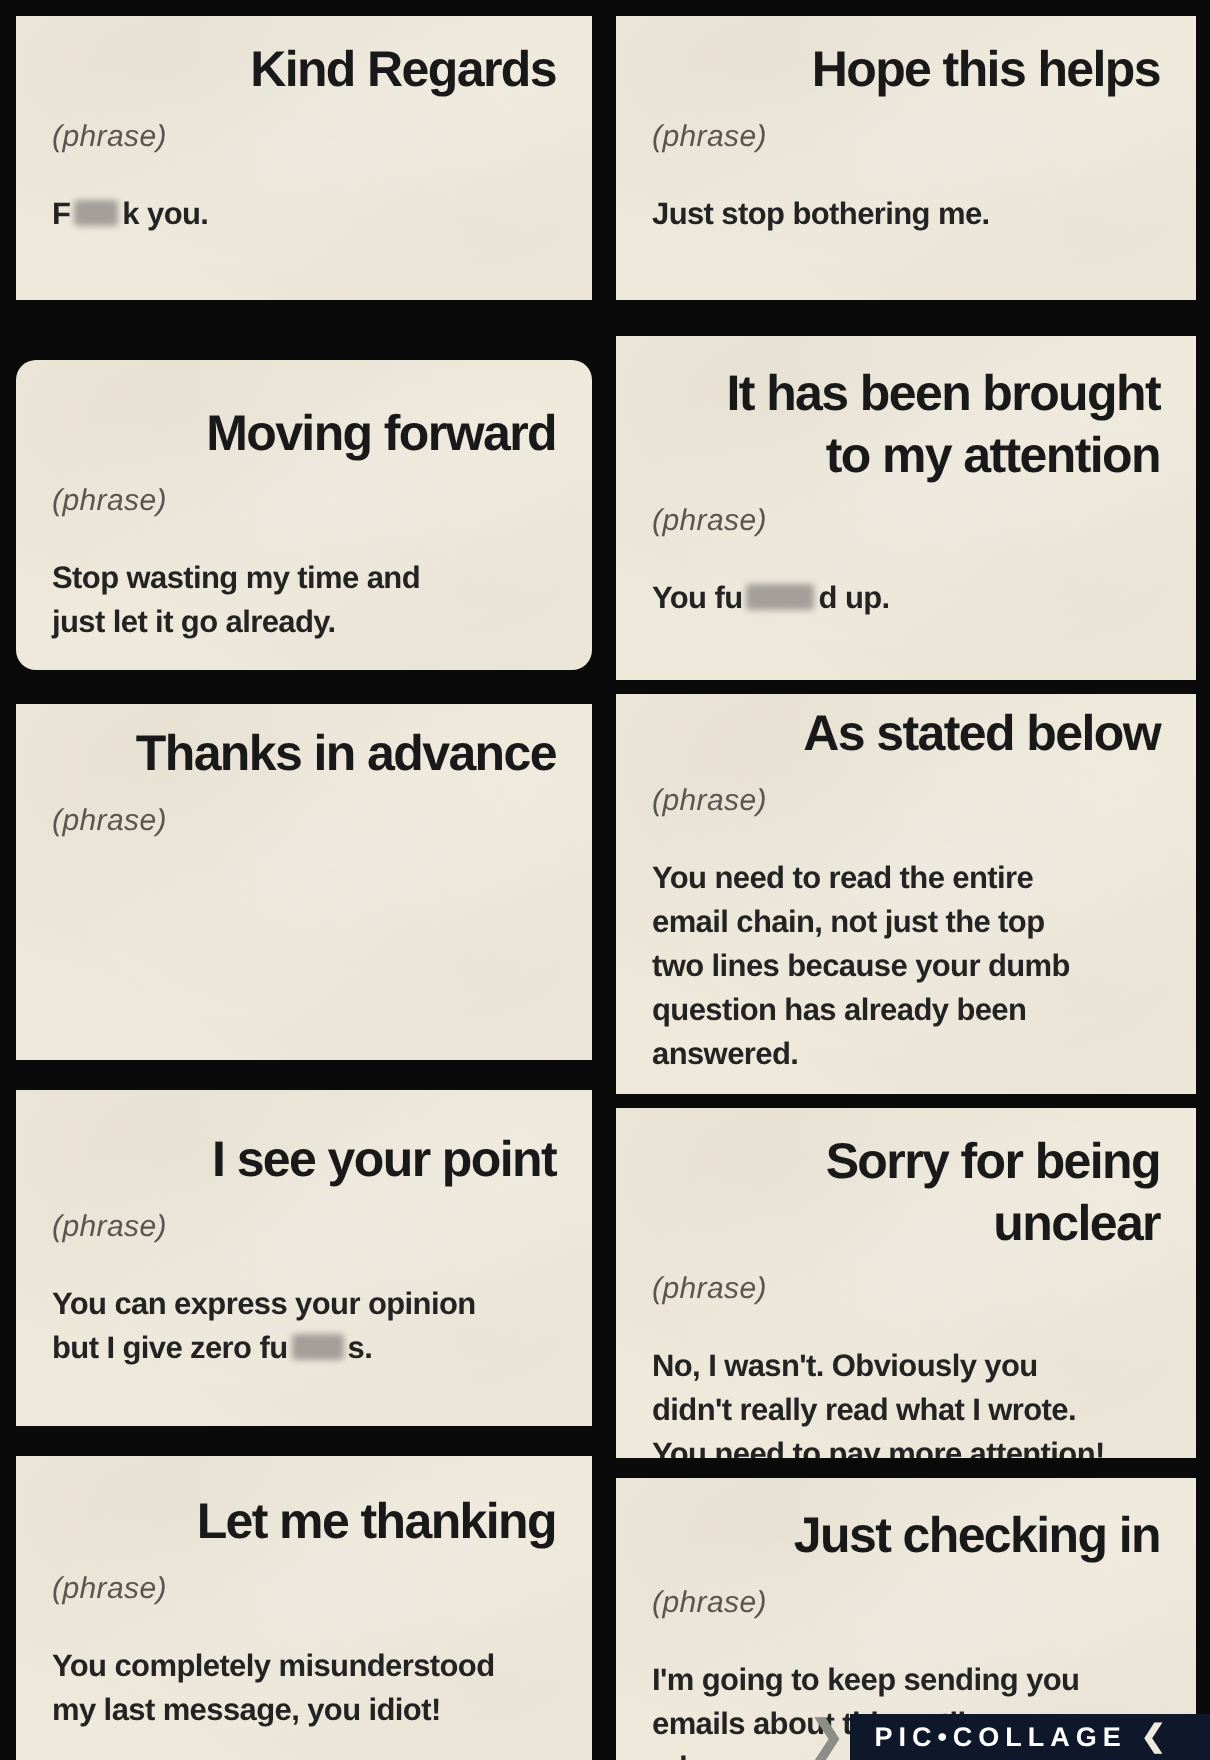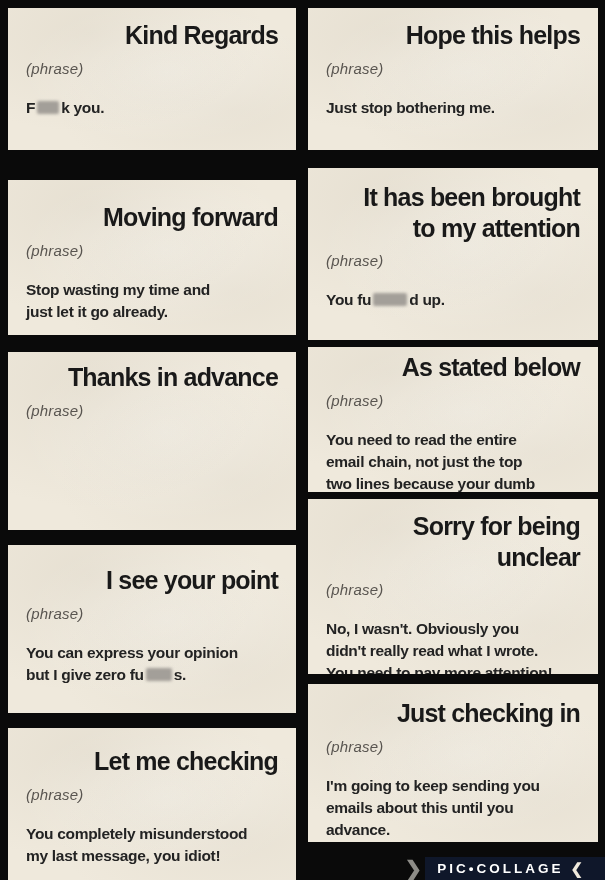--- a/index.html
+++ b/index.html
@@ -24,27 +24,27 @@
       radial-gradient(ellipse at 28% 18%, rgba(178,168,148,0.14), transparent 60%),
       radial-gradient(ellipse at 78% 72%, rgba(178,168,148,0.11), transparent 55%),
       radial-gradient(ellipse at 55% 45%, rgba(255,255,252,0.35), transparent 65%);
     box-sizing: border-box;
     padding: 12px 18px 10px 18px;
     overflow: hidden;
   }
 
   
   .col-left  .card:nth-child(1){height:142px;margin-bottom:30px;padding-top:12px;}
-  .col-left  .card:nth-child(2){height:155px;margin-bottom:17px;padding-top:22px;}
+  .col-left  .card:nth-child(2){height:155px;margin-bottom:17px;padding-top:22px;border-radius:10px;}
   .col-left  .card:nth-child(3){height:178px;margin-bottom:15px;padding-top:10px;}
   .col-left  .card:nth-child(4){height:168px;margin-bottom:15px;padding-top:20px;}
   .col-left  .card:nth-child(5){height:152px;padding-top:18px;}
   .col-right .card:nth-child(1){height:142px;margin-bottom:18px;padding-top:12px;}
   .col-right .card:nth-child(2){height:172px;margin-bottom:7px; padding-top:14px;}
-  .col-right .card:nth-child(3){height:145px;margin-bottom:7px; padding-top:5px;}
+  .col-right .card:nth-child(3){height:200px;margin-bottom:7px; padding-top:5px;}
   .col-right .card:nth-child(4){height:175px;margin-bottom:10px;padding-top:12px;}
   .col-right .card:nth-child(5){height:158px;padding-top:14px;}
 
   .card-title {
     font-size: 25px; font-weight: 700; letter-spacing: -0.8px;
     color: #191919; line-height: 1.22; white-space: pre-line;
     margin: 0 0 9px 0;
     text-align: right;
   }
   .pos {
@@ -106,21 +106,21 @@
   </div>
 
   <div class="card">
     <div class="card-title">I see your point</div>
     <div class="pos">(phrase)</div>
     <div class="definition">You can express your opinion
 but I give zero fu<span class="censor" style="width: 26px;"></span>s.</div>
   </div>
 
   <div class="card">
-    <div class="card-title">Let me checking</div>
+    <div class="card-title">Let me thanking</div>
     <div class="pos">(phrase)</div>
     <div class="definition">You completely misunderstood
 my last message, you idiot!</div>
   </div>
 </div>
   <div class="col col-right">
   <div class="card">
     <div class="card-title">Hope this helps</div>
     <div class="pos">(phrase)</div>
     <div class="definition">Just stop bothering me.</div>

